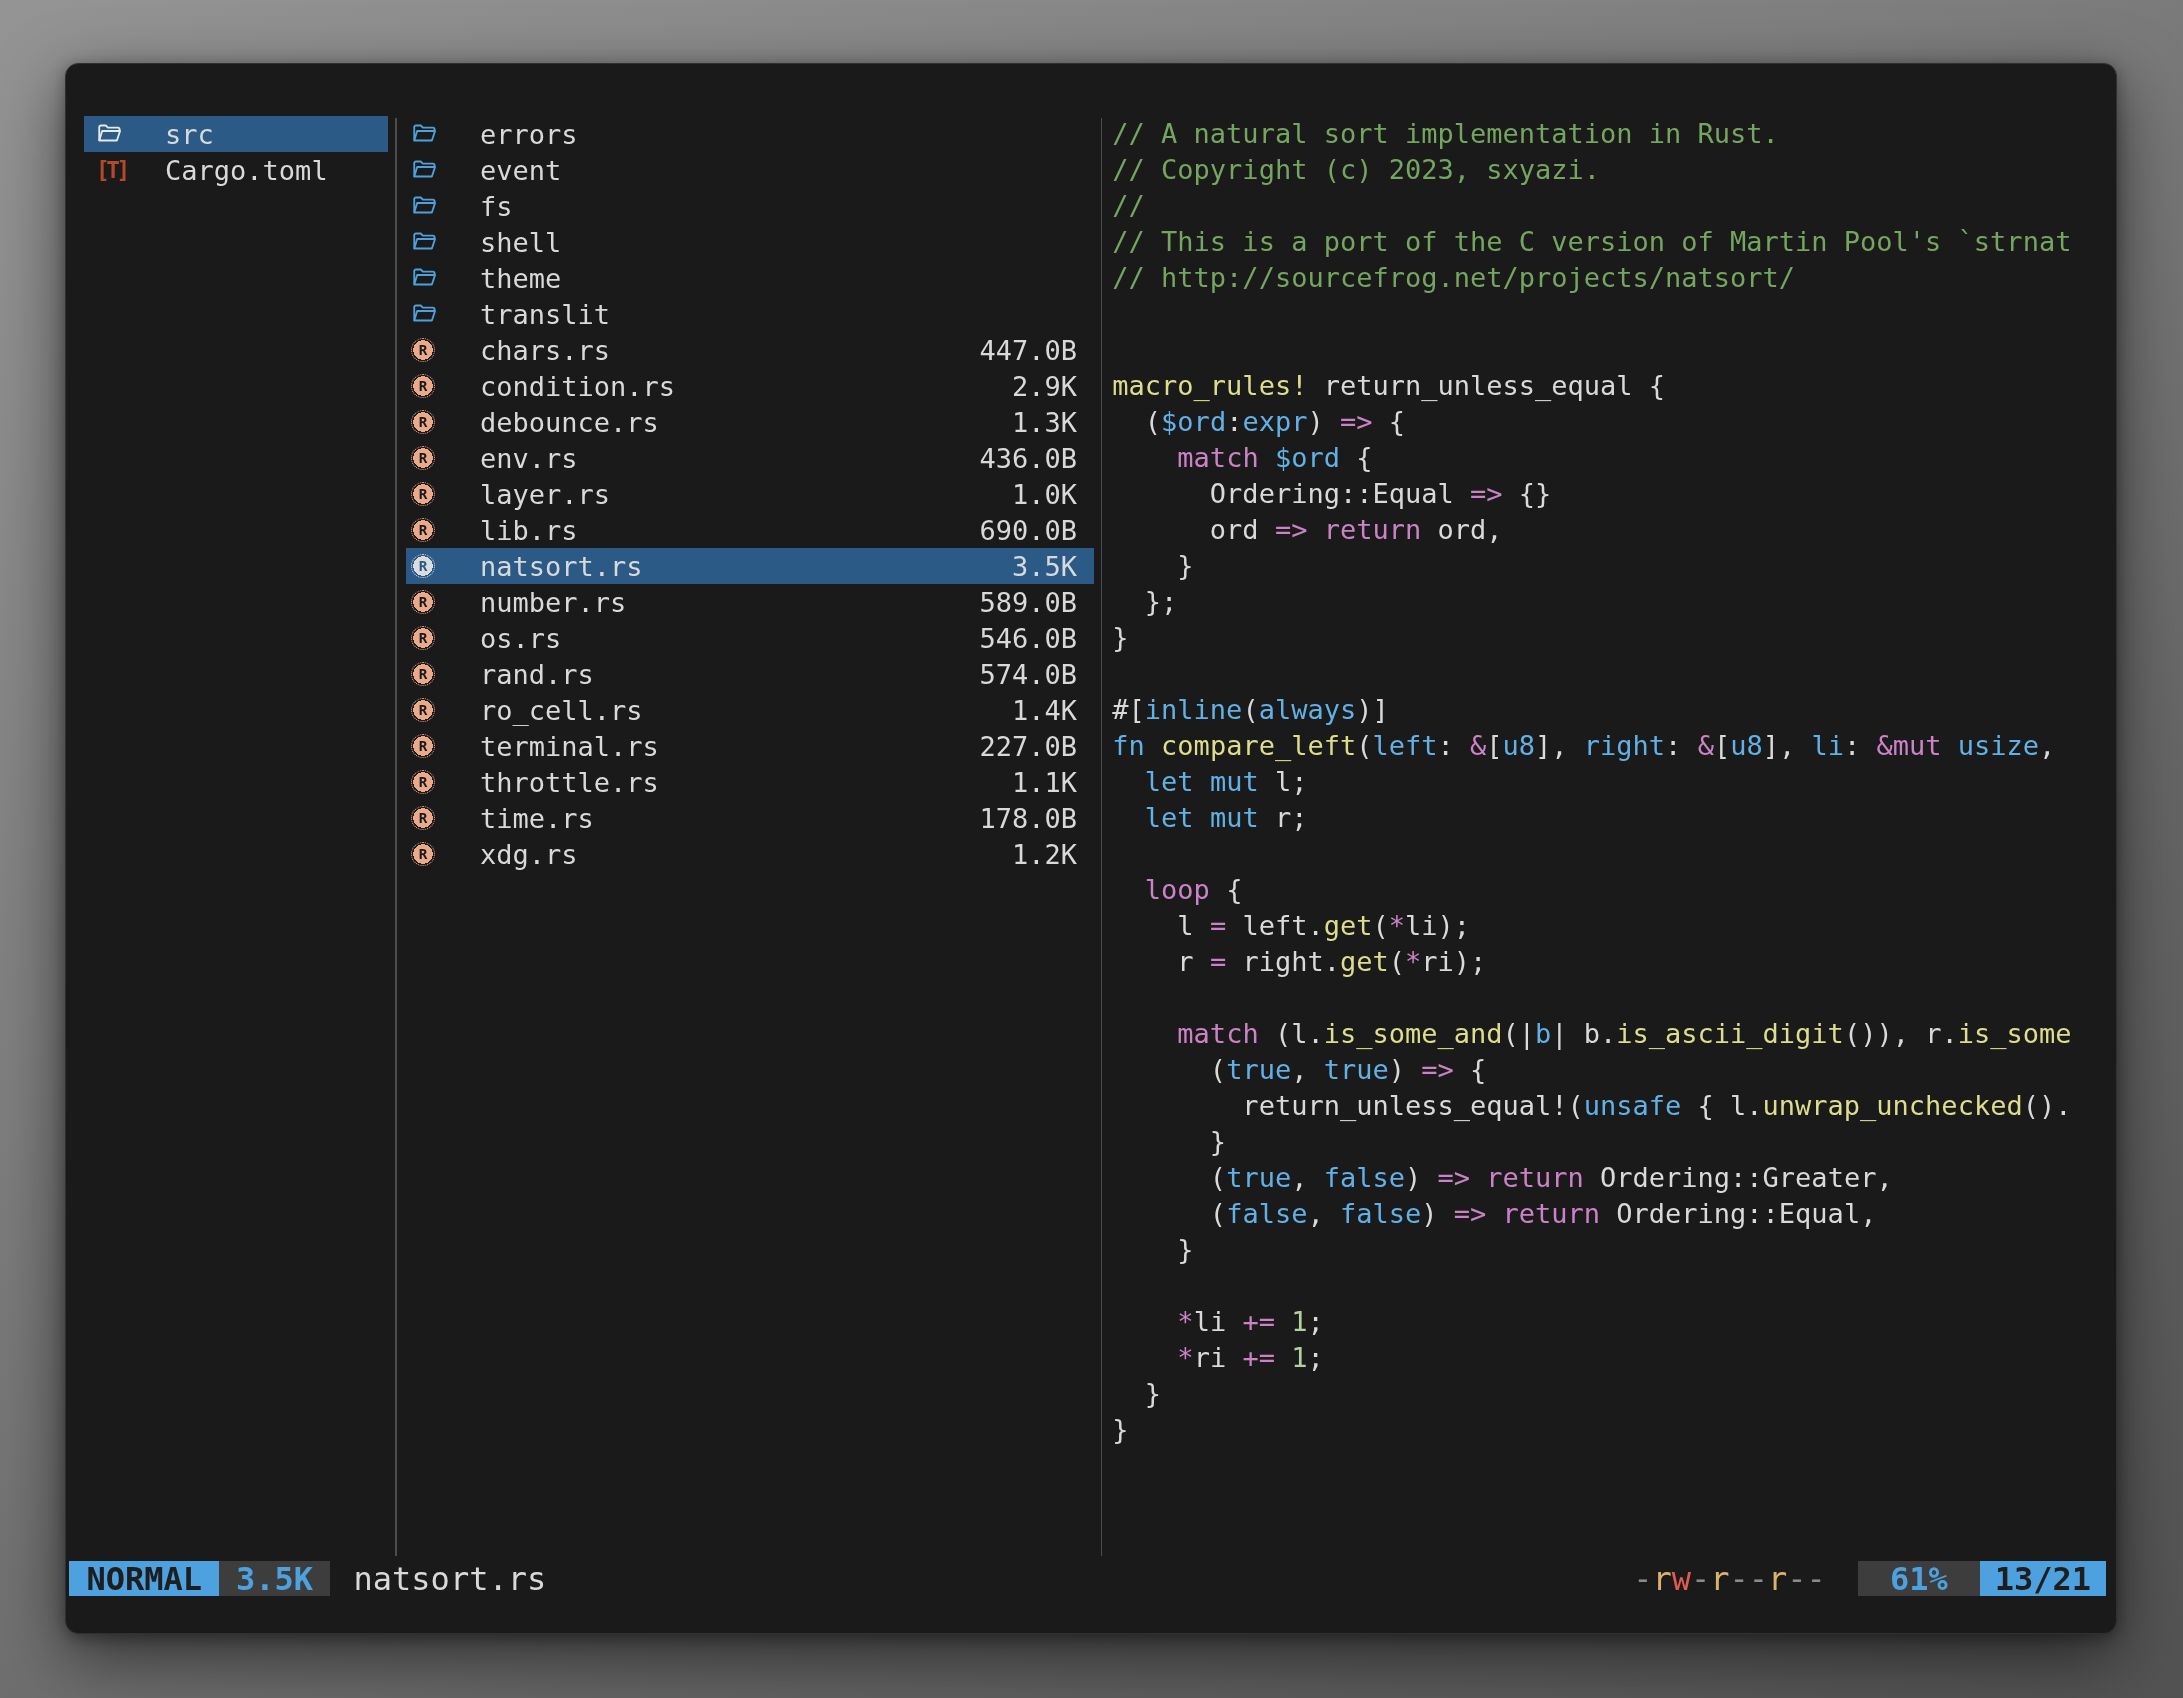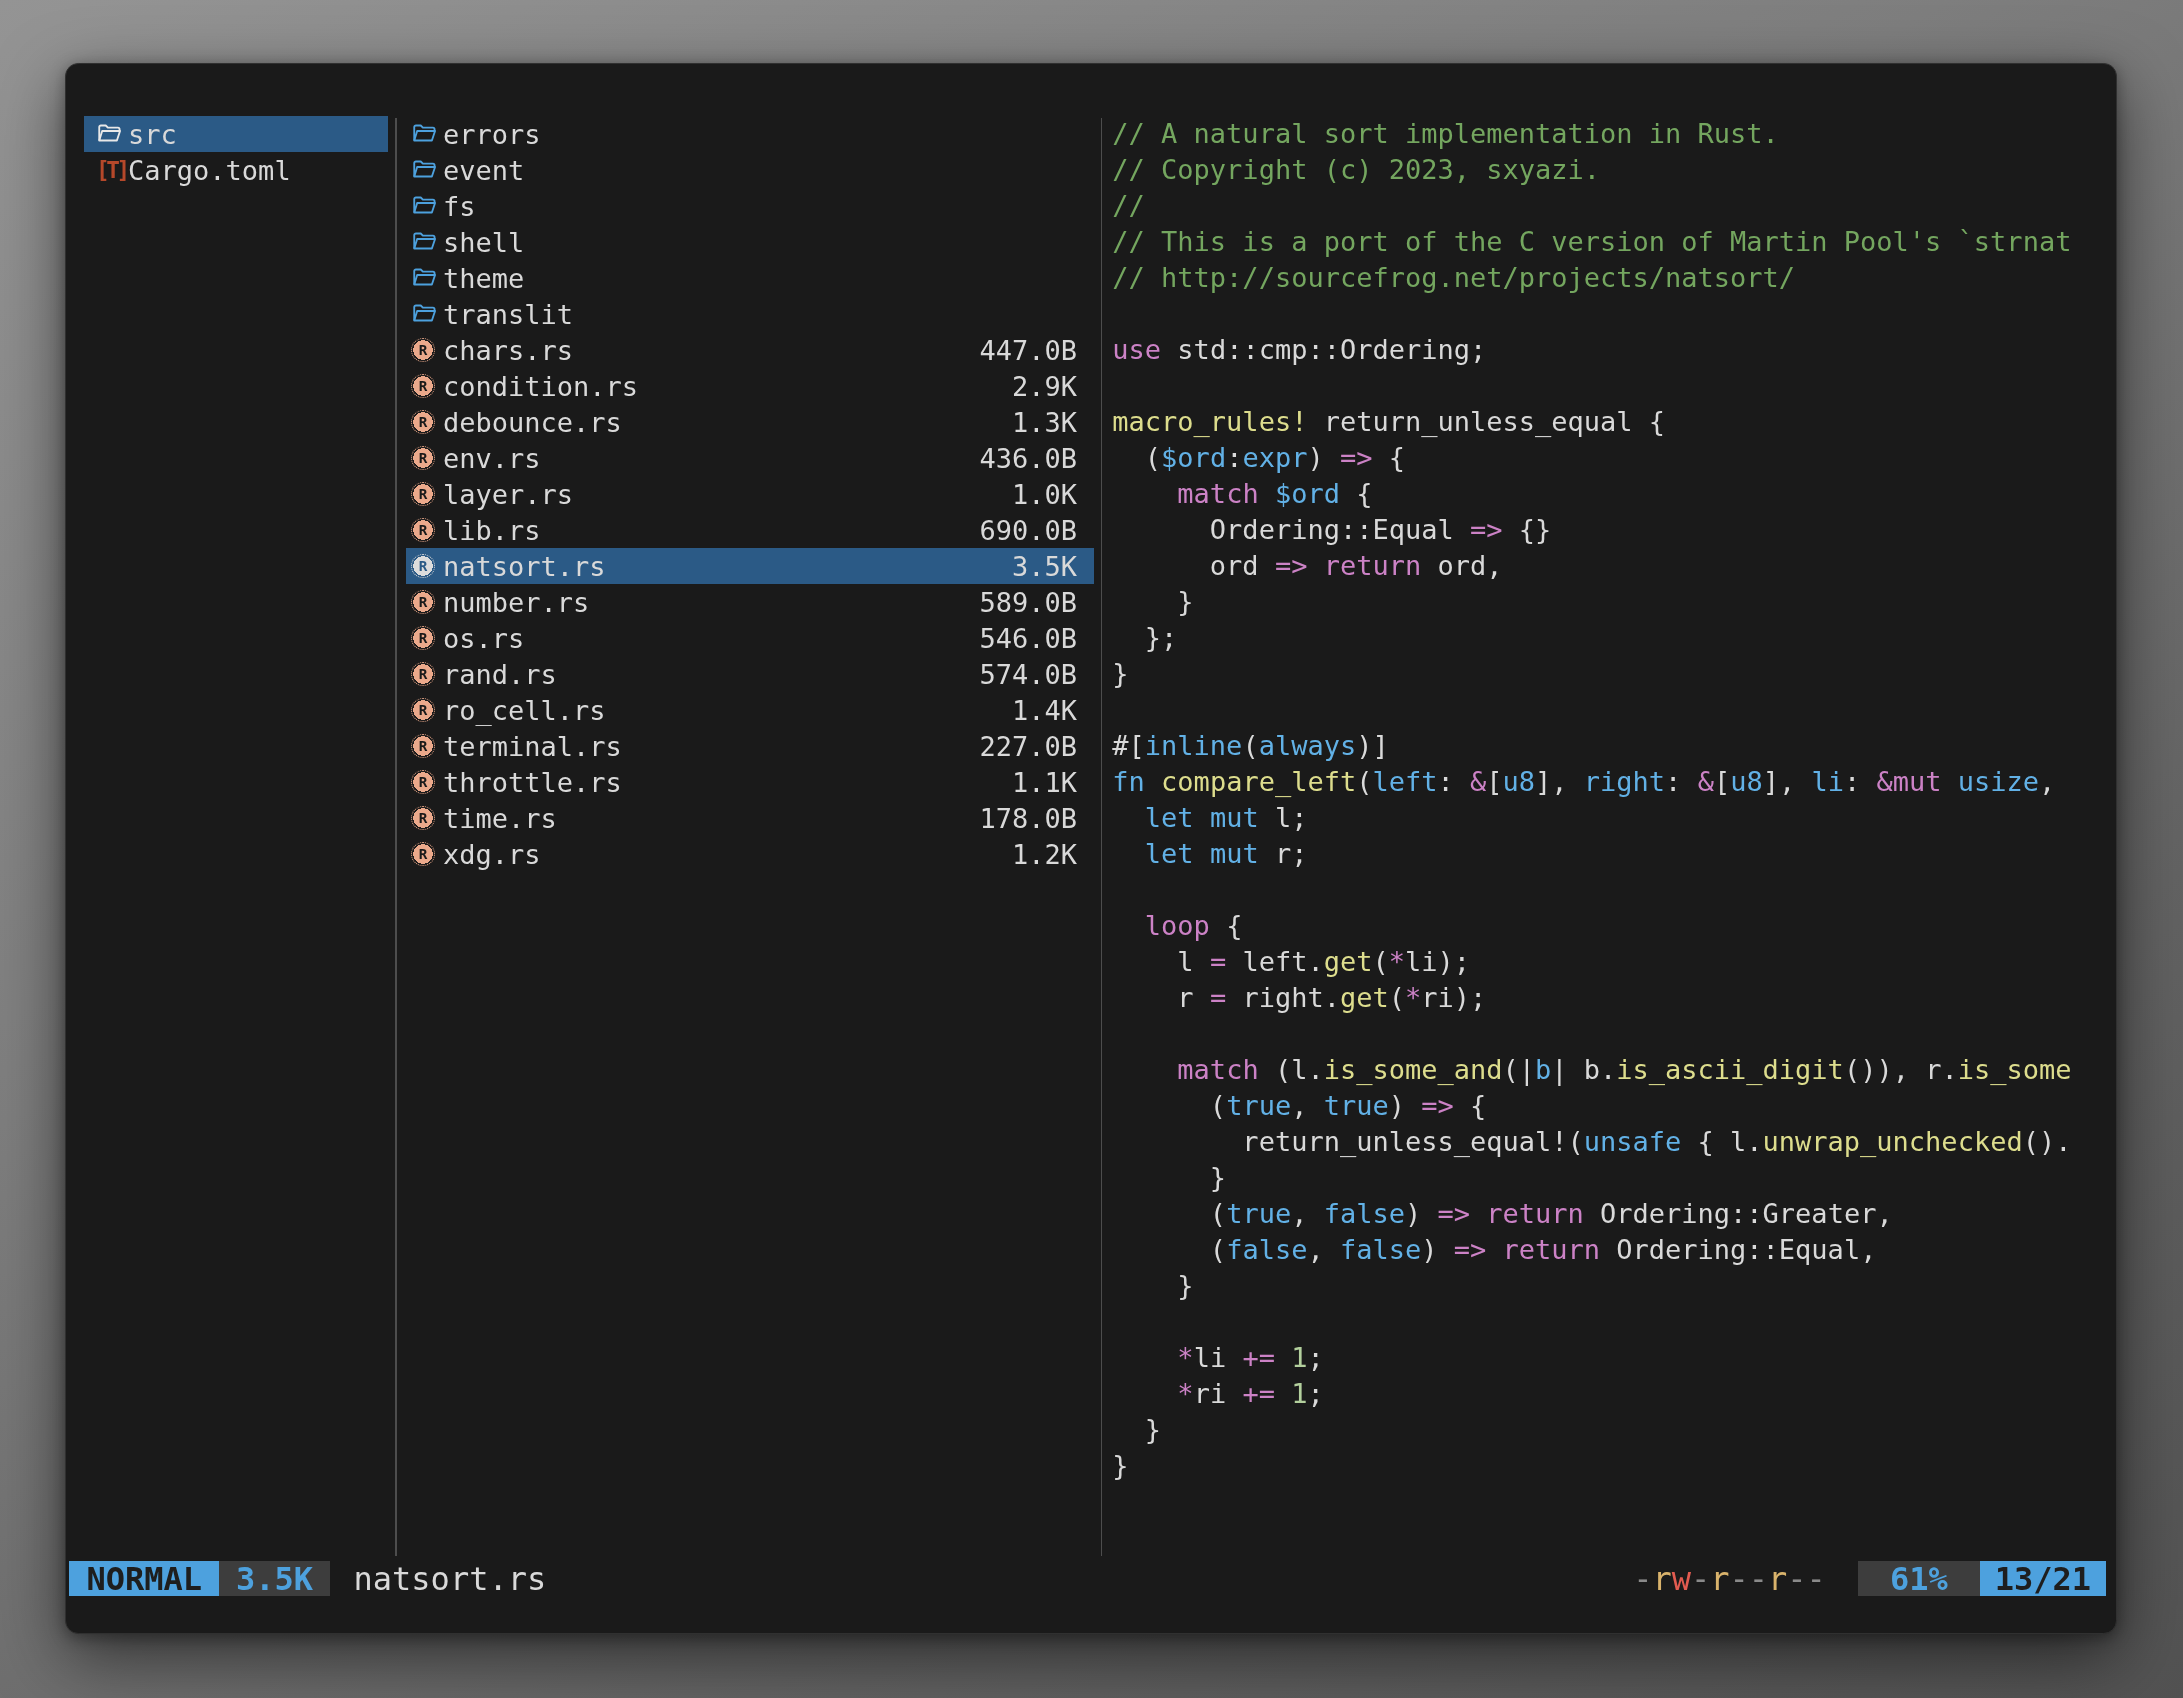--- a/index.html
+++ b/index.html
@@ -19,21 +19,21 @@
 
   .pane{box-sizing:border-box;overflow:hidden;}
   .pane-parent{width:319px;padding-left:15px;flex:0 0 auto;}
   .pane-current{width:688px;flex:0 0 auto;}
   .pane-preview{flex:1;min-width:0;}
 
   .row{height:36px;display:flex;align-items:center;font-size:27px;
     color:#d9d9d9;white-space:pre;padding:0 17px 0 5px;box-sizing:border-box;}
   .pane-parent .row{padding:0 3.4px 0 11.7px;}
   .row.sel{background:#2b5a86;}
-  .row .name{flex:0 1 auto;overflow:hidden;}
+  .row .name{flex:0 1 auto;overflow:hidden;margin-left:37px;}
   .row .size{margin-left:auto;flex:0 0 auto;}
 
   .icon{width:32px;flex:0 0 auto;display:inline-flex;align-items:center;}
   .folder-glyph{color:#4da1de;display:inline-flex;}
   .row.sel .folder-glyph{color:#e8e8e8;}
   .rust-badge{width:24px;height:24px;border-radius:50%;box-sizing:border-box;
     border:1.7px dotted #eba98b;
     background:radial-gradient(circle,#eba98b 0 62%,transparent 63%);
     color:#191919;font-weight:700;font-size:14.3px;line-height:1;
     display:inline-flex;align-items:center;justify-content:center;}
@@ -120,21 +120,20 @@
         <div class="row"><span class="icon"><span class="rust-badge">R</span></span><span class="name">xdg.rs</span><span class="size">1.2K</span></div>
       </div>
     <div class="sep s2"></div>
     <div class="pane pane-preview code" id="preview-pane">
         <div class="code-line"><span class="tok-c">// A natural sort implementation in Rust.</span></div>
         <div class="code-line"><span class="tok-c">// Copyright (c) 2023, sxyazi.</span></div>
         <div class="code-line"><span class="tok-c">//</span></div>
         <div class="code-line"><span class="tok-c">// This is a port of the C version of Martin Pool's `strnat</span></div>
         <div class="code-line"><span class="tok-c">// http://sourcefrog.net/projects/natsort/</span></div>
         <div class="code-line">&nbsp;</div>
-        <div class="code-line"><span class="tok-k">use</span><span class="tok-w"> std::cmp::Ordering;</span></div>
         <div class="code-line">&nbsp;</div>
         <div class="code-line"><span class="tok-y">macro_rules!</span><span class="tok-w"> return_unless_equal {</span></div>
         <div class="code-line"><span class="tok-w">  (</span><span class="tok-b">$ord</span><span class="tok-w">:</span><span class="tok-b">expr</span><span class="tok-w">) </span><span class="tok-k">=&gt;</span><span class="tok-w"> {</span></div>
         <div class="code-line"><span class="tok-w">    </span><span class="tok-k">match</span><span class="tok-w"> </span><span class="tok-b">$ord</span><span class="tok-w"> {</span></div>
         <div class="code-line"><span class="tok-w">      Ordering::Equal </span><span class="tok-k">=&gt;</span><span class="tok-w"> {}</span></div>
         <div class="code-line"><span class="tok-w">      ord </span><span class="tok-k">=&gt;</span><span class="tok-w"> </span><span class="tok-k">return</span><span class="tok-w"> ord,</span></div>
         <div class="code-line"><span class="tok-w">    }</span></div>
         <div class="code-line"><span class="tok-w">  };</span></div>
         <div class="code-line"><span class="tok-w">}</span></div>
         <div class="code-line">&nbsp;</div>

